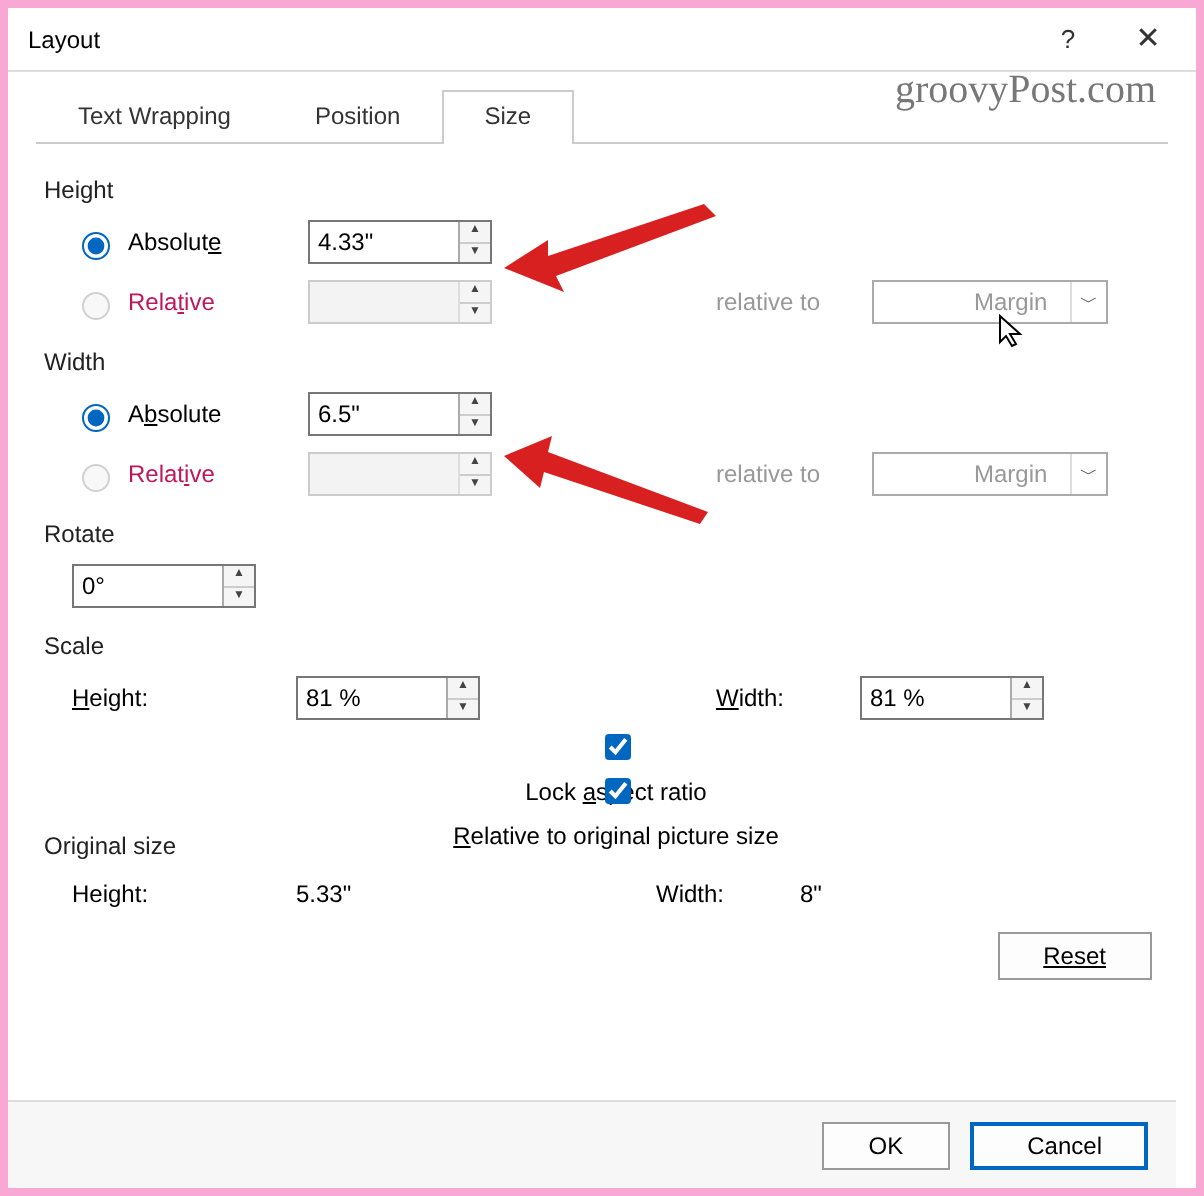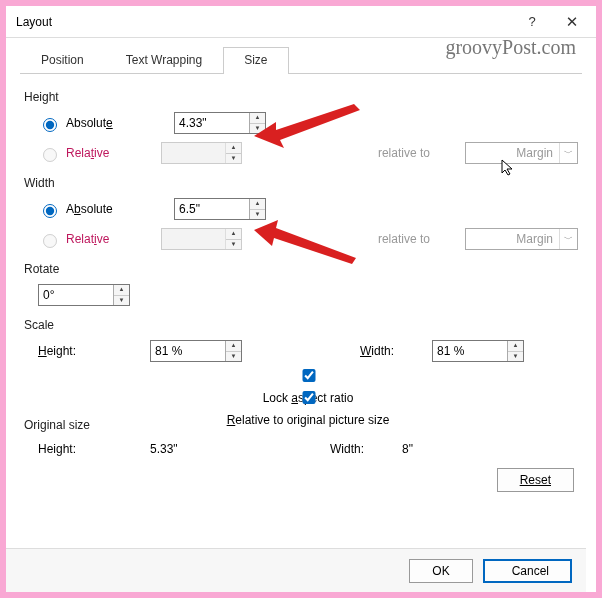--- a/index.html
+++ b/index.html
@@ -1,18 +1,18 @@
 <!DOCTYPE html>
 <html><head>
 <meta charset="utf-8">
 <style>
   * { box-sizing: border-box; font-family: "Segoe UI", Tahoma, sans-serif; font-size: 12px; }
   body { margin: 0; background: #fff; }
   .window {
-    width: 602px; height: 598px; border: 6px solid #f9a8d4; background: #fff;
+    width: 602px; height: 598px; border: 4px solid #f9a8d4; background: #fff;
     position: relative;
   }
   .titlebar {
     height: 32px; display: flex; align-items: center; padding: 0 4px 0 10px;
     border-bottom: 1px solid #ddd;
   }
   .titlebar .title { flex: 1; font-size: 12px; }
   .titlebar .tbtn { width: 40px; height: 30px; text-align: center; line-height: 30px; font-size: 13px; color:#333; }
   .titlebar .tbtn.close { font-size: 15px; }
   .watermark {
@@ -21,21 +21,21 @@
   }
   .body { padding: 8px 14px 0 14px; }
   .tabs { display:flex; border-bottom:1px solid #ccc; height:28px; }
   .tab {
     padding: 5px 20px 0 20px; border:1px solid transparent; border-bottom:none;
     position:relative; top:1px; color:#333;
   }
   .tab.active { border-color:#ccc; background:#fff; }
   .content { padding: 8px 4px 0 4px; }
   .section-label { margin: 8px 0 4px 0; color:#222; }
-  .row { display:flex; align-items:center; height:30px; margin-left:14px; gap:24px; }
+  .row { display:flex; align-items:center; height:30px; margin-left:14px; gap:6px; }
   .radio-wrap { display:flex; align-items:center; width:112px; gap:6px; }
   .label-wrap { width:112px; }
   input[type=radio] { width:14px; height:14px; accent-color:#0067c0; }
   input[type=radio]:disabled { accent-color:#bbb; }
   .dim { color:#be185d; }
   .spinbox {
     display:flex; width:92px; height:22px; border:1px solid #777; background:#fff;
   }
   .spinbox.disabled { border-color:#ccc; background:#f3f3f3; }
   .spinbox input {
@@ -81,22 +81,22 @@
 <div class="window">
   <div class="titlebar">
     <div class="title">Layout</div>
     <div class="tbtn">?</div>
     <div class="tbtn close">✕</div>
   </div>
   <div class="watermark">groovyPost.com</div>
 
   <div class="body">
     <div class="tabs">
+      <div class="tab"><span>Text Wrapping</span></div>
       <div class="tab"><span>Position</span></div>
-      <div class="tab"><span>Text Wrapping</span></div>
       <div class="tab active"><span>Size</span></div>
     </div>
 
     <div class="content">
 
       <div class="section-label">Height</div>
       <div class="row">
         <div class="radio-wrap">
           <input type="radio" checked="" style="">
           <span>Absolut<u>e</u></span>

